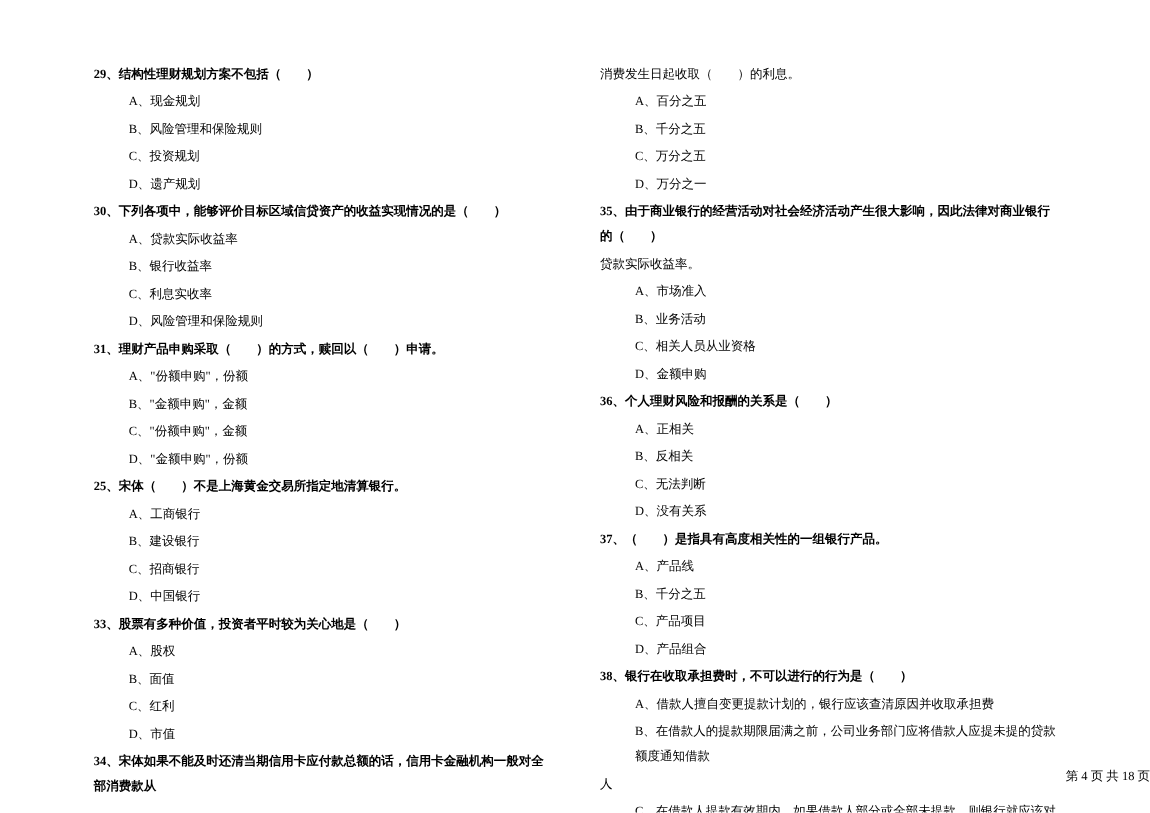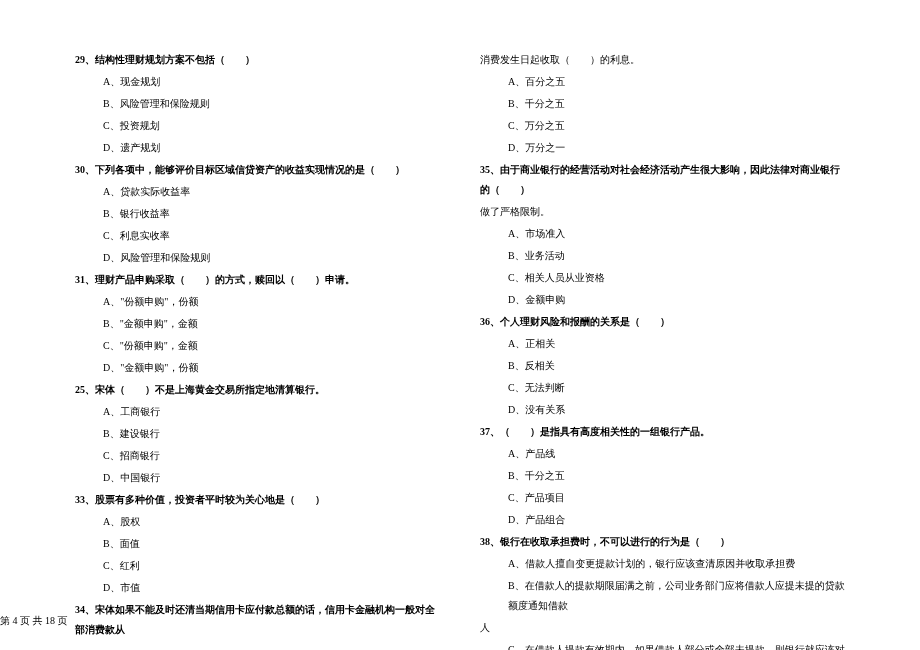--- a/index.html
+++ b/index.html
@@ -34,21 +34,21 @@
       margin-bottom: 2px;
     }
     .continuation {
       margin-bottom: 2px;
     }
     .footer {
       position: absolute;
       bottom: 22px;
       left: 0;
       width: 100%;
-      text-align: left;
+      text-align: right;
       font-size: 10px;
     }
   </style>
 </head>
 <body>
 
 <div class="content">
   <div class="column">
     <div class="q-line">29、结构性理财规划方案不包括（　　）</div>
     <div class="option">A、现金规划</div>
@@ -84,21 +84,21 @@
   </div>
 
   <div class="column">
     <div class="continuation">消费发生日起收取（　　）的利息。</div>
     <div class="option">A、百分之五</div>
     <div class="option">B、千分之五</div>
     <div class="option">C、万分之五</div>
     <div class="option">D、万分之一</div>
 
     <div class="q-line">35、由于商业银行的经营活动对社会经济活动产生很大影响，因此法律对商业银行的（　　）</div>
-    <div class="continuation">做了严格限制。</div>
+    <div class="continuation">贷款实际收益率。</div>
     <div class="option">A、市场准入</div>
     <div class="option">B、业务活动</div>
     <div class="option">C、相关人员从业资格</div>
     <div class="option">D、金额申购</div>
 
     <div class="q-line">36、个人理财风险和报酬的关系是（　　）</div>
     <div class="option">A、正相关</div>
     <div class="option">B、反相关</div>
     <div class="option">C、无法判断</div>
     <div class="option">D、没有关系</div>

